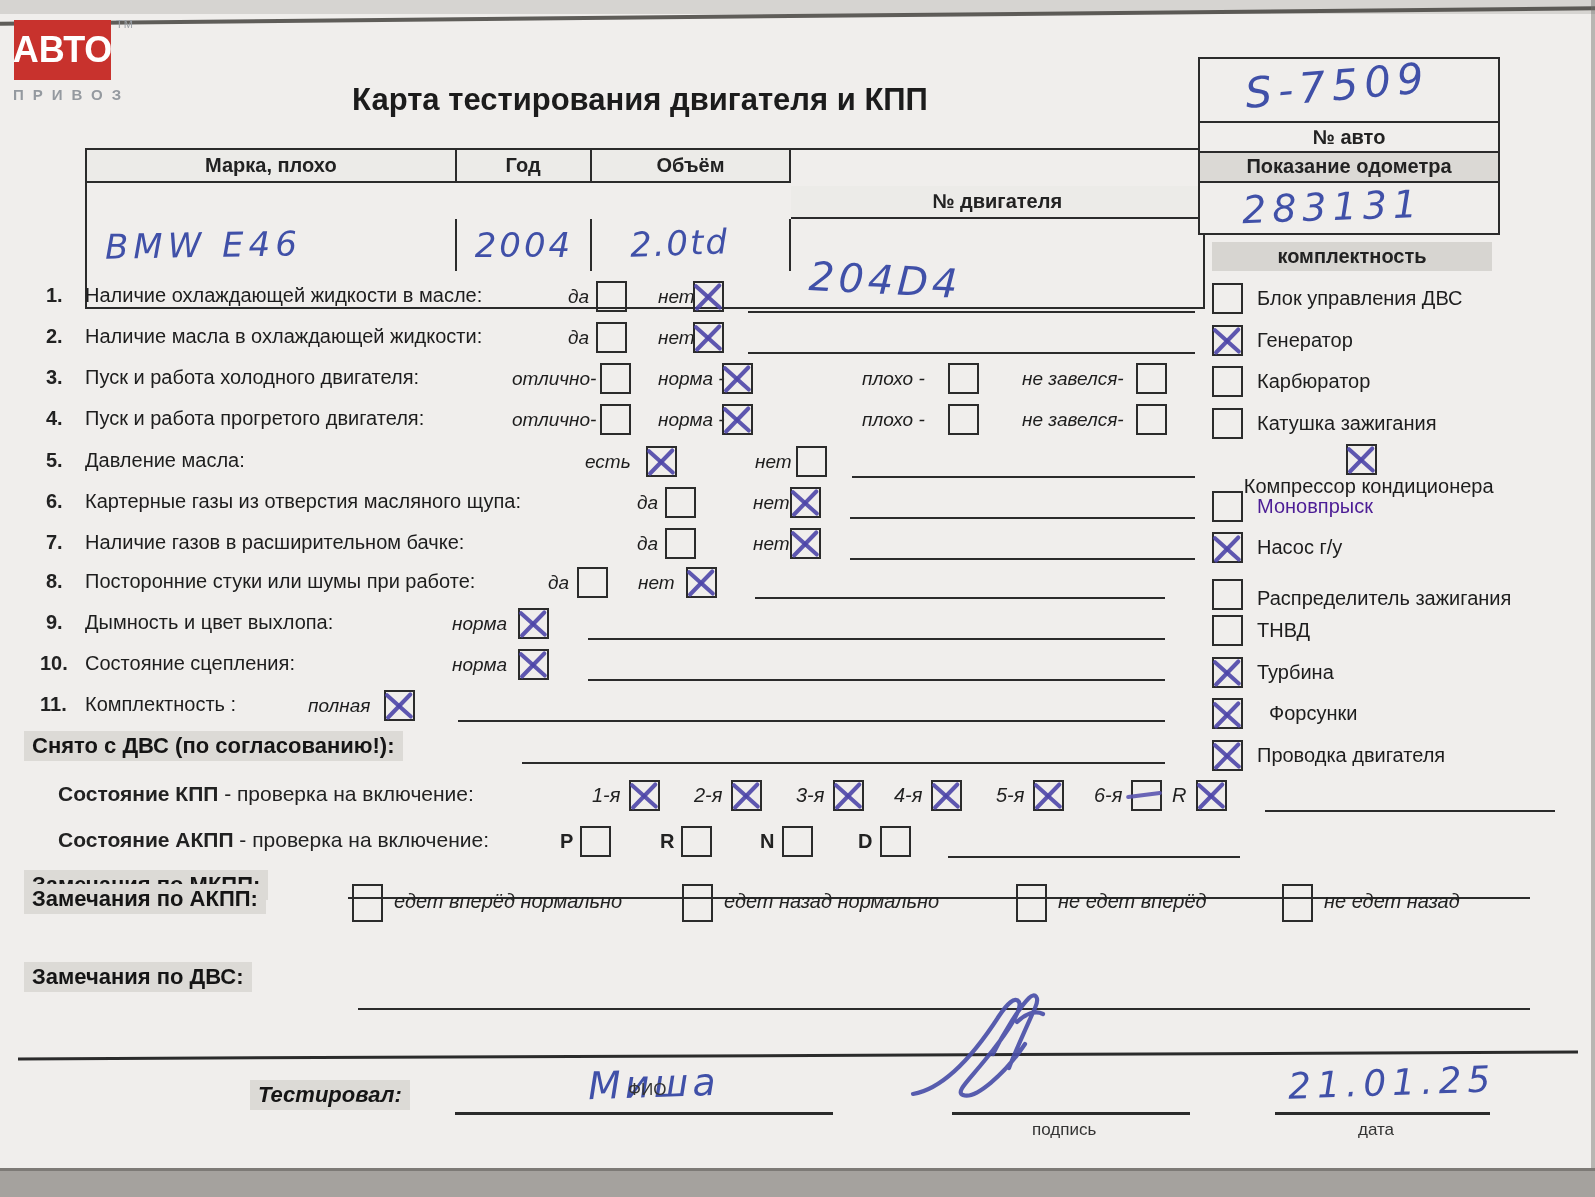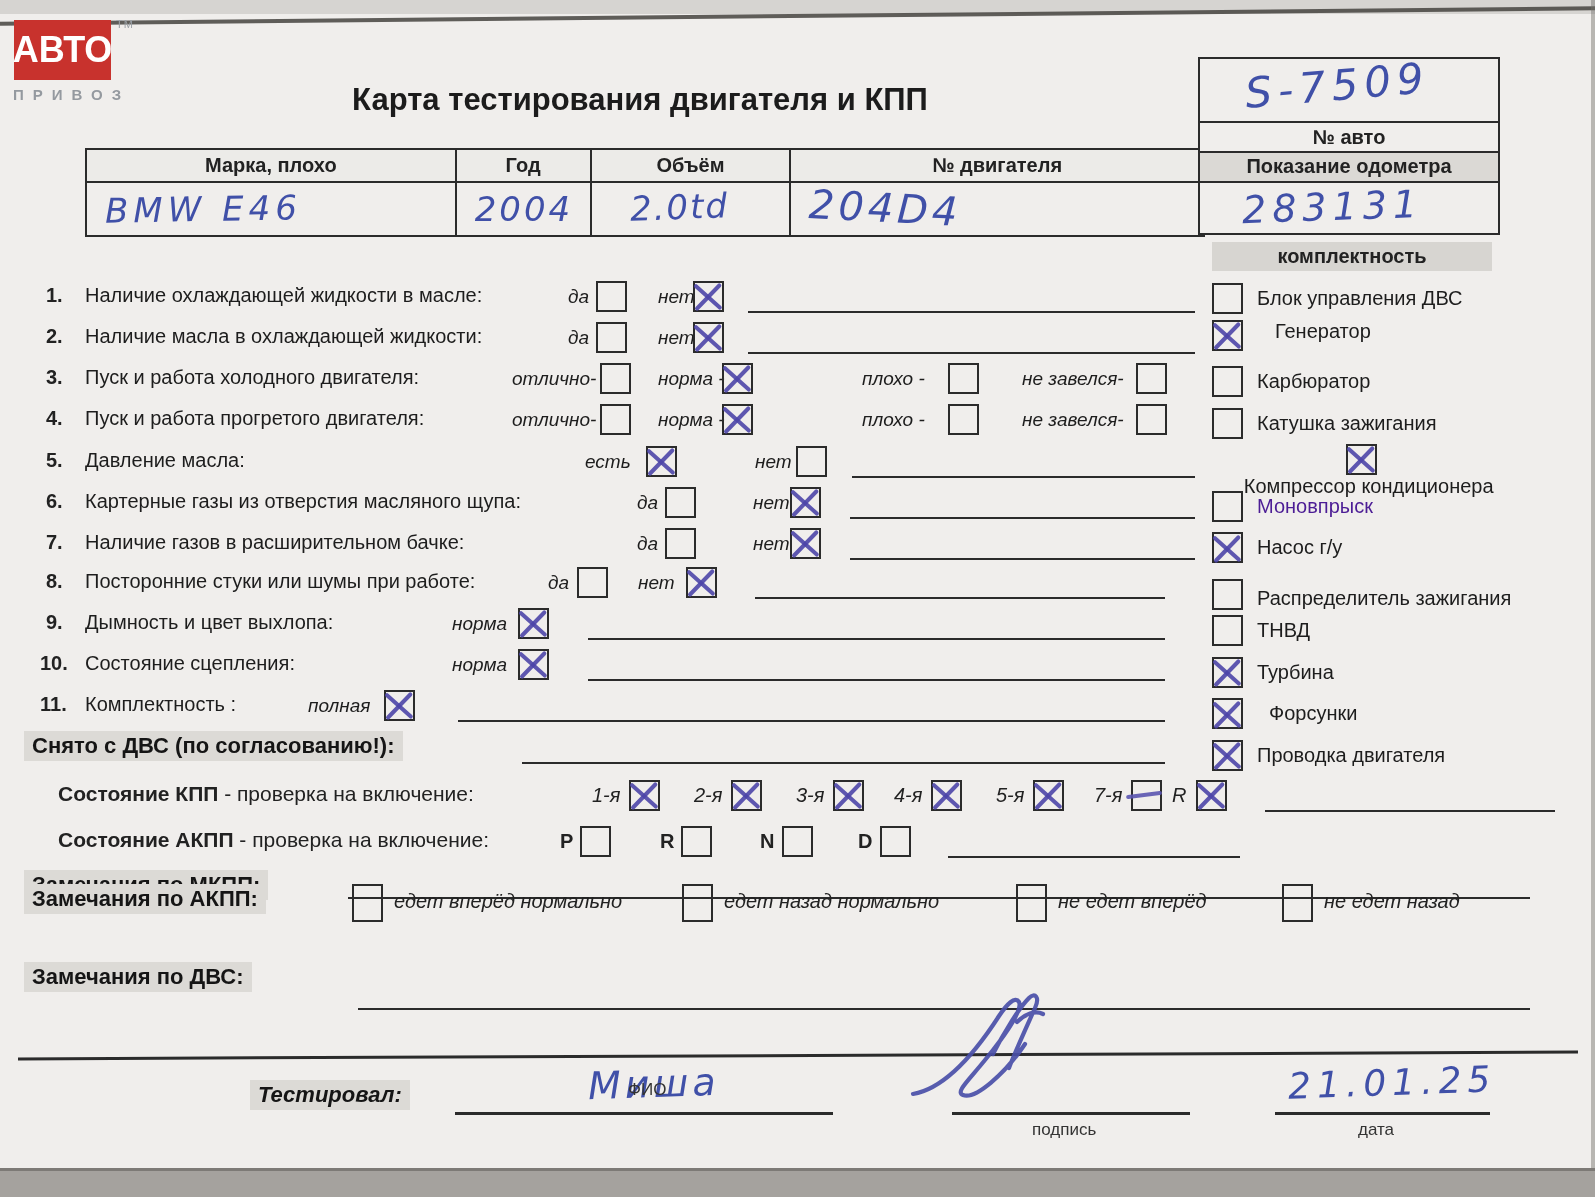--- a/index.html
+++ b/index.html
@@ -23,21 +23,21 @@
 
   .title{position:absolute;left:280px;top:82px;width:720px;text-align:center;font-size:31px;font-weight:bold;color:#1c1c1c;}
 
   
   .vtable{position:absolute;left:85px;top:148px;width:1120px;border:2.5px solid #2b2b2b;box-sizing:border-box;}
   .vrow{display:flex;}
   .vcell{box-sizing:border-box;border-right:2.5px solid #2b2b2b;}
   .vcell:last-child{border-right:none;}
   .vhead .vcell{height:33px;border-bottom:2.5px solid #2b2b2b;font-weight:bold;font-size:20px;text-align:center;line-height:31px;background:#ecebe8;}
   .vval .vcell{height:52px;position:relative;}
-  .c1{width:370px;} .c2{width:135px;} .c3{width:200px;} .c4{width:412px;}
+  .c1{width:370px;} .c2{width:135px;} .c3{width:200px;} .c4{width:412px;margin-top:36px;}
 
   
   .rbox{position:absolute;left:1198px;top:57px;width:302px;border:2.5px solid #2b2b2b;box-sizing:border-box;background:#f0eeec;}
   .rb-code{height:62px;border-bottom:2.5px solid #2b2b2b;position:relative;}
   .rb-lab{height:28px;font-weight:bold;font-size:20px;text-align:center;line-height:28px;}
   .rb-odl{height:28px;border-top:2.5px solid #2b2b2b;border-bottom:2.5px solid #2b2b2b;font-weight:bold;font-size:20px;text-align:center;line-height:27px;background:#dbd9d5;}
   .rb-odv{height:50px;position:relative;}
 
   .comp-title{position:absolute;left:1212px;top:242px;width:280px;text-align:center;font-weight:bold;font-size:20px;background:#d7d5d1;padding:3px 0;}
 
@@ -116,21 +116,21 @@
     <span class="hw" style="position:absolute;left:42px;top:2px;font-size:38px;letter-spacing:6px;transform:rotate(-2deg);">283131</span>
   </div>
 </div>
 
 <div class="comp-title">комплектность</div>
 <div id="completeness-list" style="position:absolute;left:1212px;top:278px;">
     <div style="display: flex; align-items: center; height: 41.5px;">
       <div class="box"></div>
       <span style="margin-left: 14px; font-size: 20px; color: rgb(29, 29, 29); white-space: nowrap;">Блок управления ДВС</span>
     </div>
-    <div style="display: flex; height: 41.5px; gap: 18px;">
+    <div style="display: flex; align-items: center; height: 41.5px;">
       <div class="box checked"></div>
       <span style="margin-left: 14px; font-size: 20px; color: rgb(29, 29, 29); white-space: nowrap;">Генератор</span>
     </div>
     <div style="display: flex; align-items: center; height: 41.5px;">
       <div class="box"></div>
       <span style="margin-left: 14px; font-size: 20px; color: rgb(29, 29, 29); white-space: nowrap;">Карбюратор</span>
     </div>
     <div style="display: flex; align-items: center; height: 41.5px;">
       <div class="box"></div>
       <span style="margin-left: 14px; font-size: 20px; color: rgb(29, 29, 29); white-space: nowrap;">Катушка зажигания</span>
@@ -289,21 +289,21 @@
   <span class="kpp-opt" style="left:592px">1-я</span>
   <div class="box abs checked" style="left:629px;top:2px"></div>
   <span class="kpp-opt" style="left:694px">2-я</span>
   <div class="box abs checked" style="left:731px;top:2px"></div>
   <span class="kpp-opt" style="left:796px">3-я</span>
   <div class="box abs checked" style="left:833px;top:2px"></div>
   <span class="kpp-opt" style="left:894px">4-я</span>
   <div class="box abs checked" style="left:931px;top:2px"></div>
   <span class="kpp-opt" style="left:996px">5-я</span>
   <div class="box abs checked" style="left:1033px;top:2px"></div>
-  <span class="kpp-opt" style="left:1094px">7-я</span>
+  <span class="kpp-opt" style="left:1094px">6-я</span>
   <div class="box abs dashed" style="left:1131px;top:2px"></div>
   <span class="kpp-opt" style="left:1172px">R</span>
   <div class="box abs checked" style="left:1196px;top:2px"></div>
   <div class="uline" style="left:1265px;width:290px;top:32px"></div>
 </div>
 
 <div class="crow" style="top:824px">
   <span class="kpp-label"><b>Состояние АКПП</b><span> - проверка на включение:</span></span>
   <span class="kpp-opt" style="left:560px;font-style:normal;font-weight:bold">P</span>
   <div class="box abs" style="left:580px;top:2px"></div>

